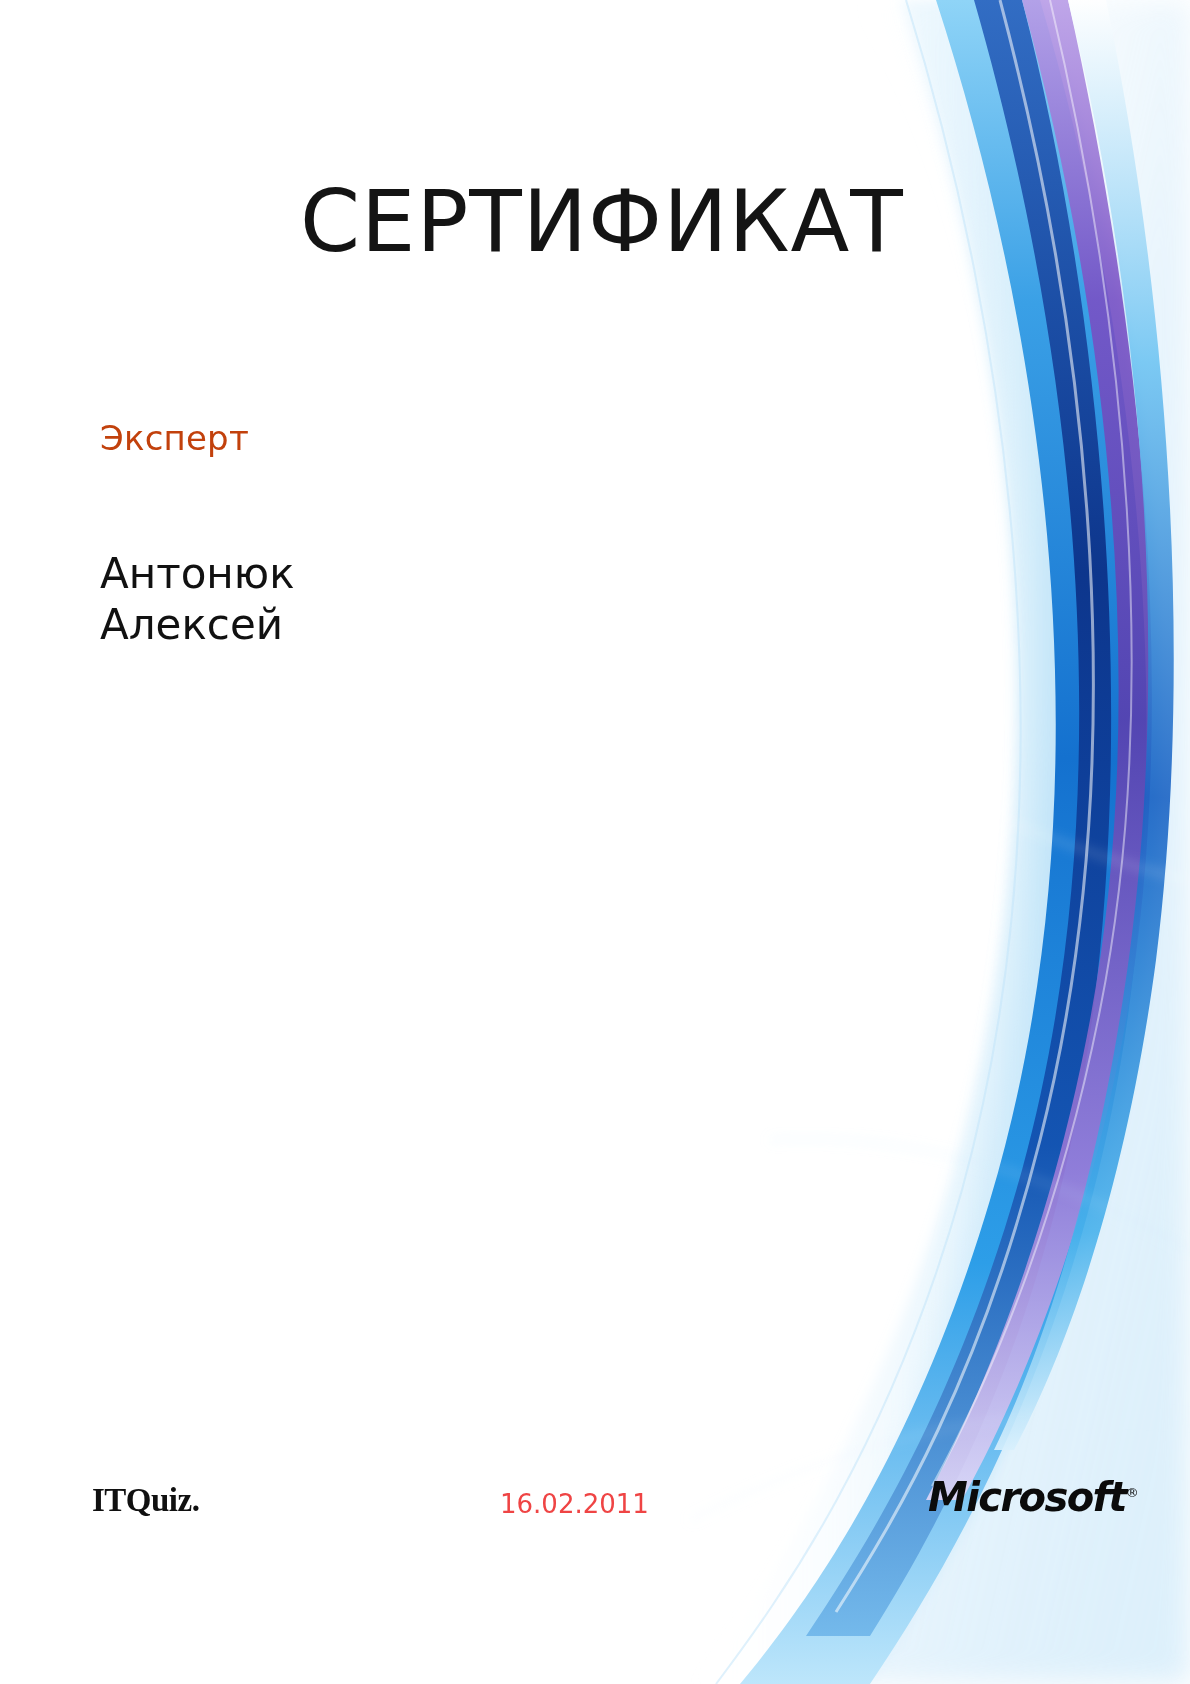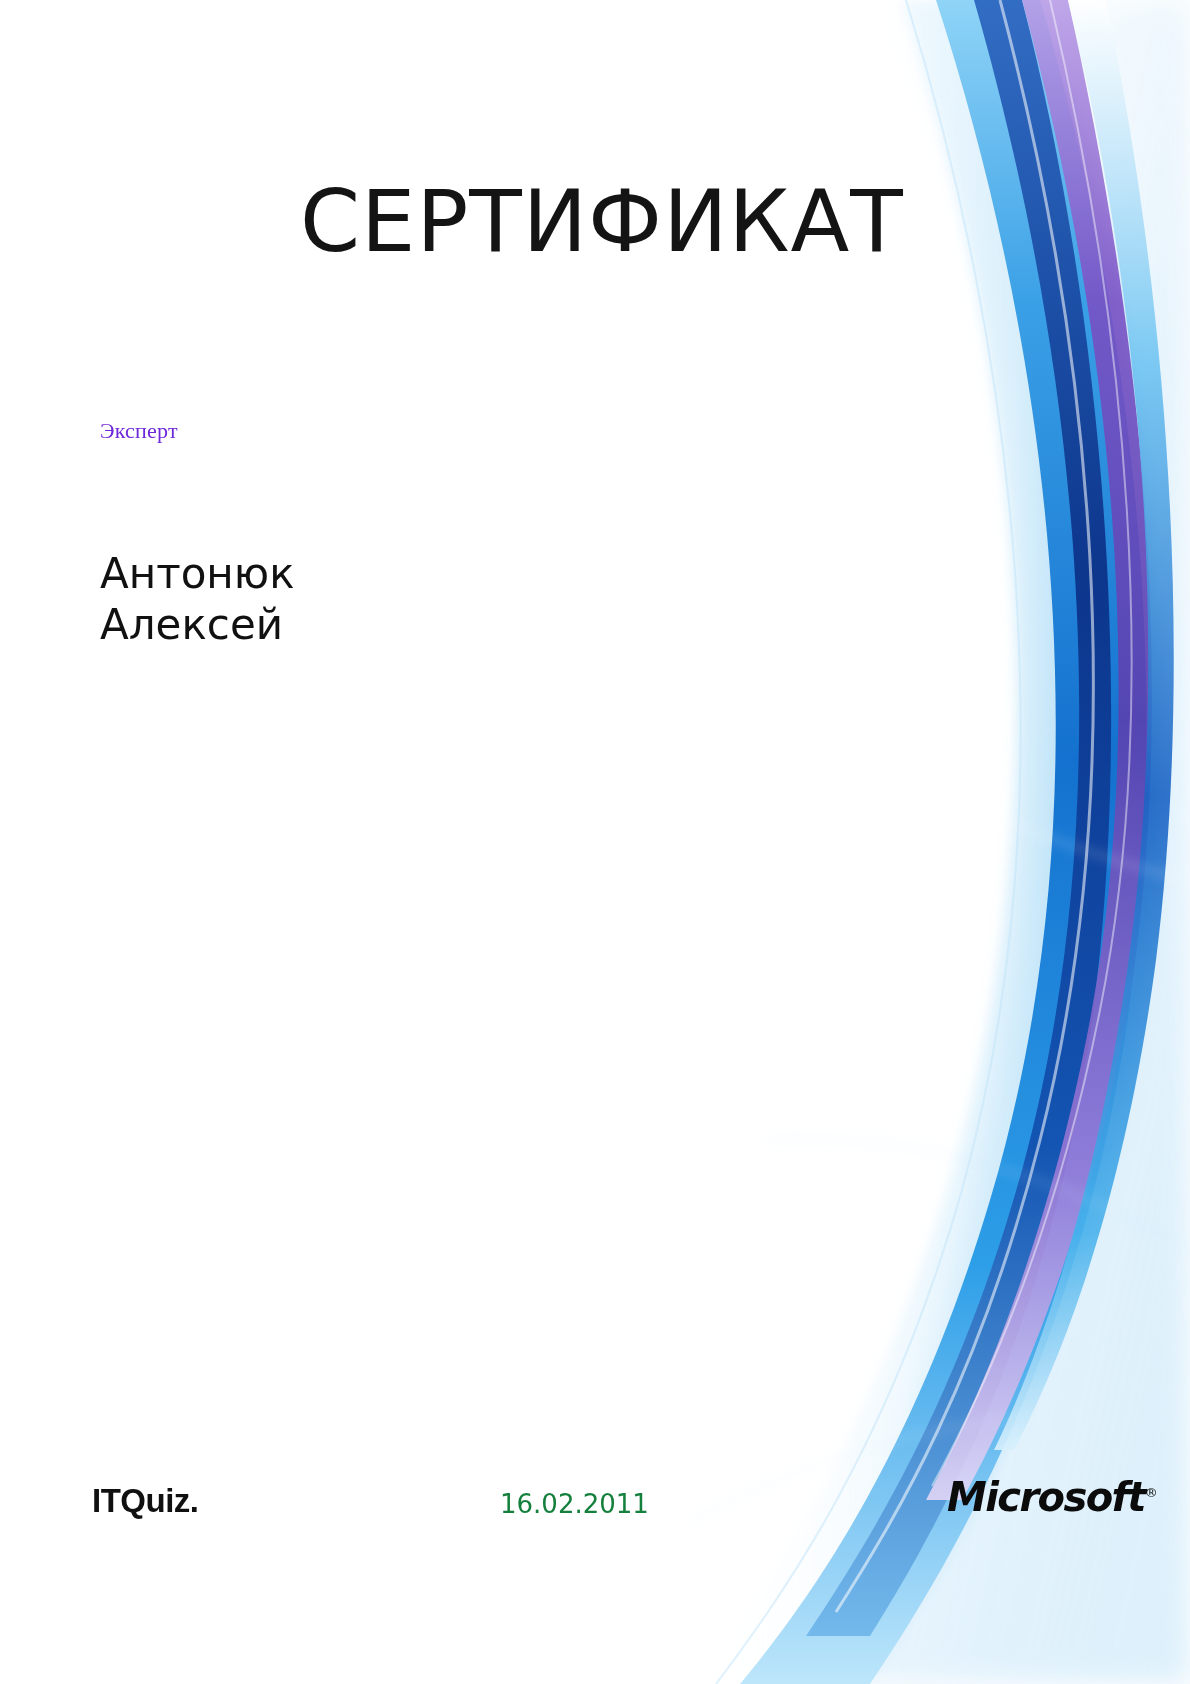--- a/index.html
+++ b/index.html
@@ -44,25 +44,24 @@
     color: #141414;
     line-height: 1;
     white-space: nowrap;
     text-align: center;
   }
 
   .level {
     position: absolute;
     left: 100px;
     top: 418px;
-    font-size: 22px;
-    font-weight: 400;
-    color: #6d28d9;
+    font-size: 34px;
+    font-weight: 400;
+    color: #c2410c;
     letter-spacing: 0.2px;
-    font-family: Liberation Serif, serif;
   }
 
   .recipient {
     position: absolute;
     left: 100px;
     top: 548px;
     font-size: 42px;
     font-weight: 400;
     color: #111111;
     line-height: 1.22;
@@ -78,52 +77,51 @@
     font-weight: 400;
     color: #3f5fa0;
     line-height: 1.52;
   }
 
   
   .footer-brand {
     position: absolute;
     left: 92px;
     top: 1482px;
-    font-family: Liberation Sans, sans-serif;
+    font-family: Liberation Serif, serif;
     font-size: 33px;
     font-weight: 700;
     color: #101010;
     letter-spacing: -0.5px;
   }
 
   .footer-date {
     position: absolute;
     left: 500px;
     top: 1489px;
     font-size: 26px;
-    color: #15803d;
+    color: #ef4444;
   }
 
   .footer-ms {
     position: absolute;
     right: 72px;
     top: 1470px;
     width: 190px;
     height: 46px;
   }
   .ms-wordmark {
     font-family: "DejaVu Sans", "Liberation Sans", sans-serif;
     font-size: 40px;
     font-weight: 700;
     font-style: italic;
     color: #0b0b0b;
     letter-spacing: -1.6px;
     line-height: 46px;
     white-space: nowrap;
-    margin-left: 19px;
   }
   .ms-reg {
     font-size: 13px;
     font-style: normal;
     font-weight: 400;
     vertical-align: super;
     letter-spacing: 0;
   }
 </style>
 </head>

